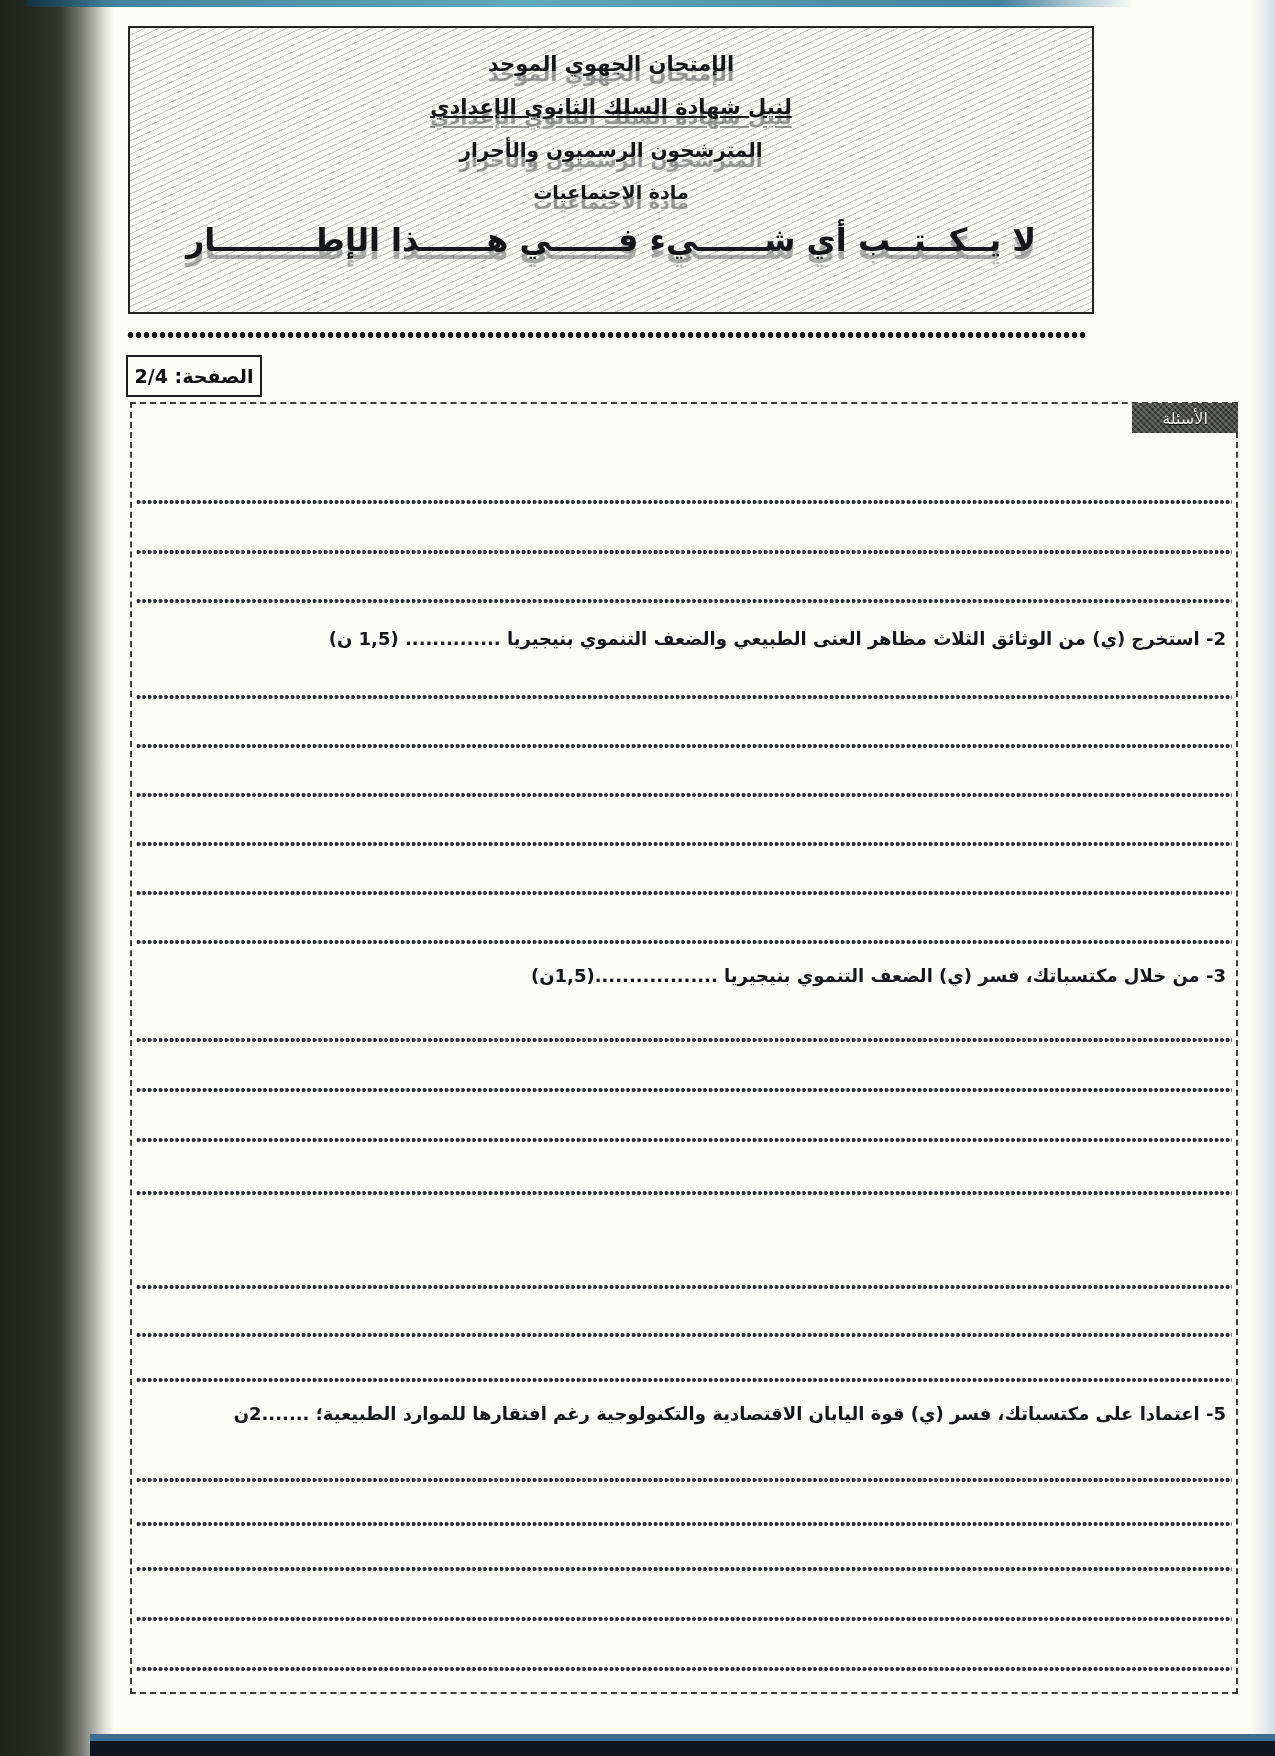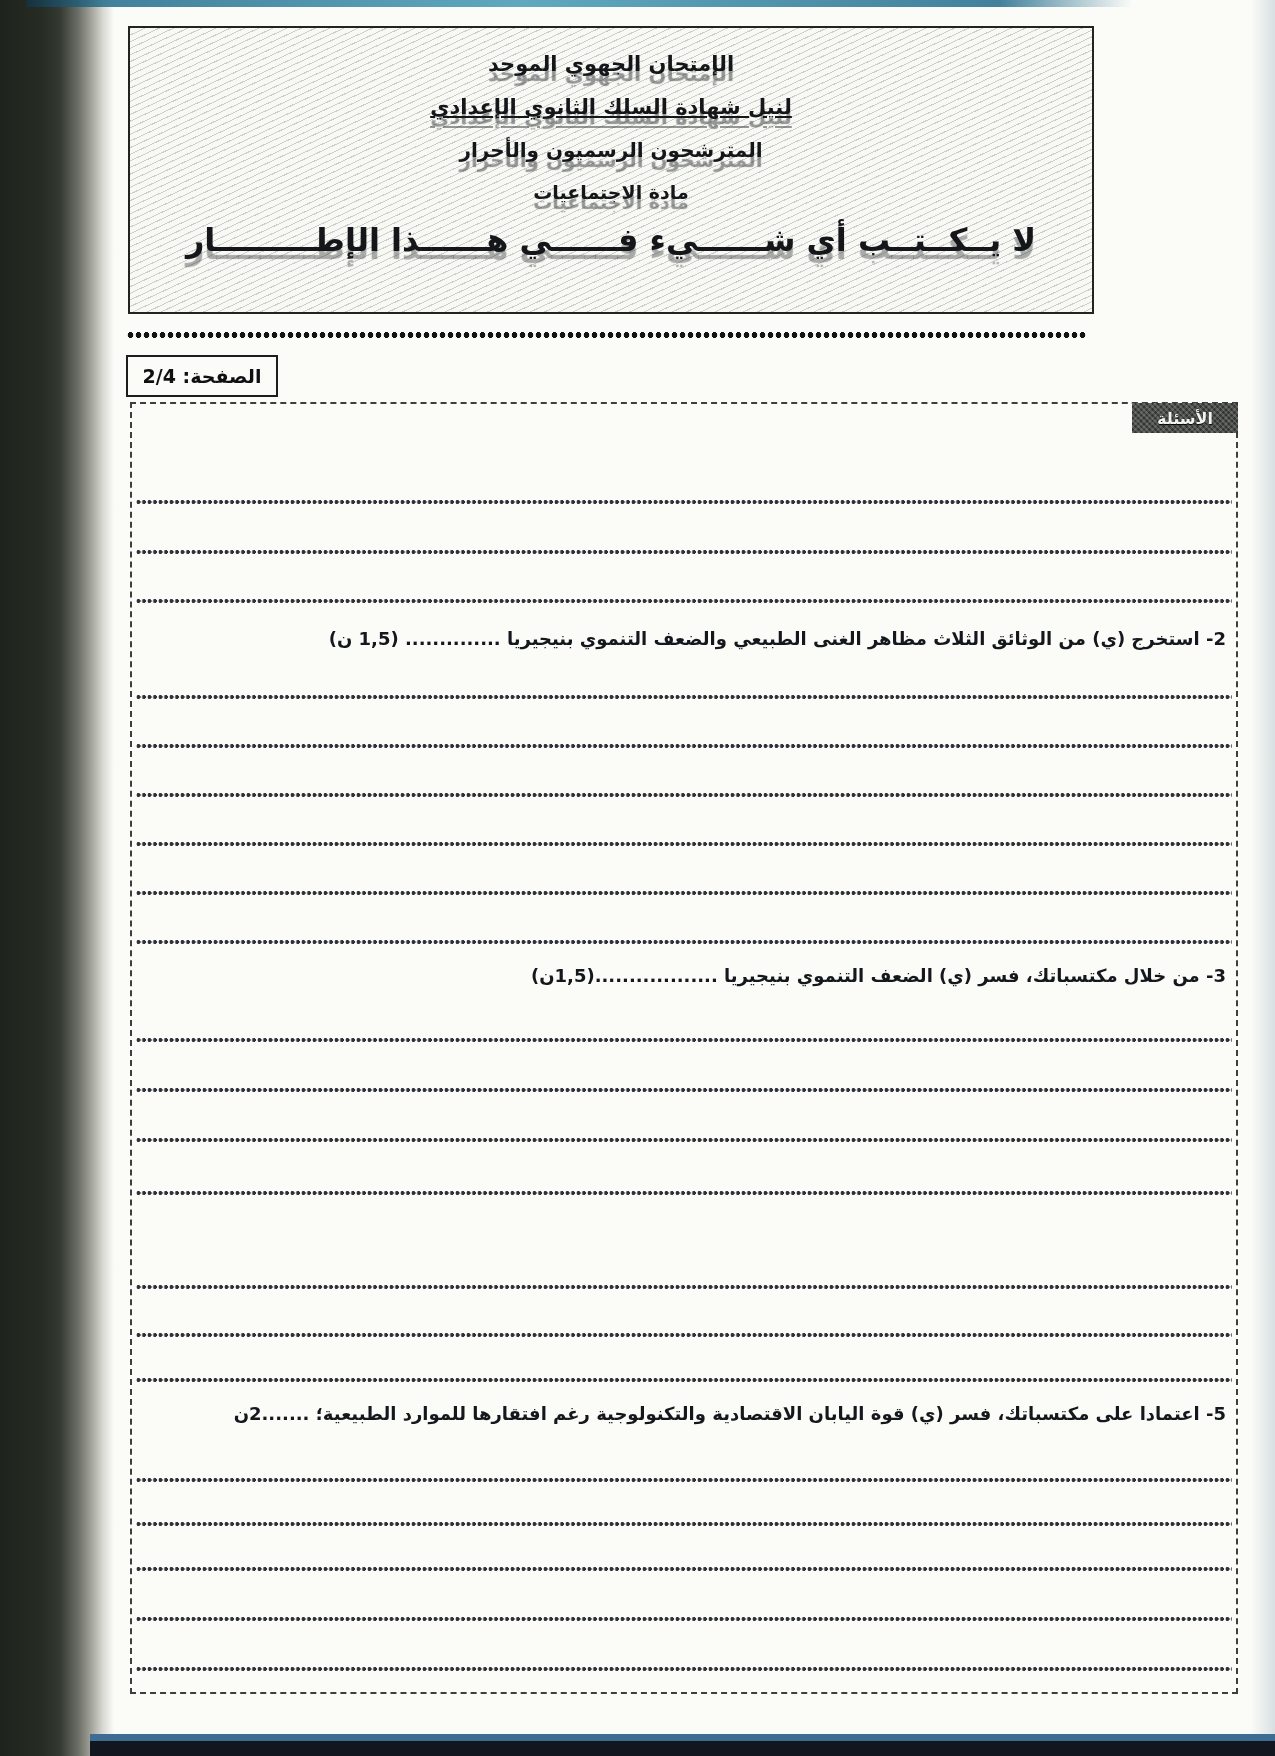--- a/index.html
+++ b/index.html
@@ -41,36 +41,36 @@
   .h-line4{font-size:19px; margin-bottom:14px;}
   .h-warning{font-size:32px; margin-top:4px; text-shadow:0 8px 1px rgba(48,52,56,.4); white-space:nowrap;}
   
   .dots-separator{
     position:absolute; left:127px; top:331px; width:960px; height:8px;
     background-image:radial-gradient(circle at 3.5px 4px,#141414 2.7px,transparent 3.1px);
     background-size:8px 8px; background-repeat:repeat-x;
   }
   
   .page-box{
-    position:absolute; left:126px; top:355px; width:152px; height:42px;
+    position:absolute; left:126px; top:355px; width:136px; height:42px;
     border:2px solid #1d1d1d; box-sizing:border-box; background:#fbfbf8;
     display:flex; align-items:center; justify-content:center;
     direction:rtl; font-weight:bold; font-size:19px; color:#101014;
   }
   
   .main-box{
     position:absolute; left:130px; top:402px; width:1108px; height:1292px;
     border:2px dashed #3c3f3c; box-sizing:border-box; direction:rtl;
   }
   .corner-label{
     position:absolute; top:-1px; right:-2px; width:106px; height:30px;
     background-color:#4a4c4a;
     background-image:repeating-linear-gradient(45deg, rgba(255,255,255,.16) 0 2px, transparent 2px 4px),
                      repeating-linear-gradient(-45deg, rgba(0,0,0,.32) 0 2px, transparent 2px 4px);
-    color:#f3f3f0; font-weight:bold; font-size:16px;
+    color:#f3f3f0; font-weight:normal; font-size:16px;
     display:flex; align-items:center; justify-content:center; text-shadow:0 1px 1px #000;
   }
   .question{
     position:absolute; right:10px; left:12px; text-align:right; direction:rtl;
     font-weight:bold; font-size:18px; color:#14171c; white-space:nowrap; line-height:1.35;
   }
   .ans-line{
     position:absolute; left:4px; right:4px; height:6px;
     background-image:radial-gradient(circle at 2.5px 3px,#2e3238 1.8px,transparent 2.2px);
     background-size:5.5px 6px; background-repeat:repeat-x;

